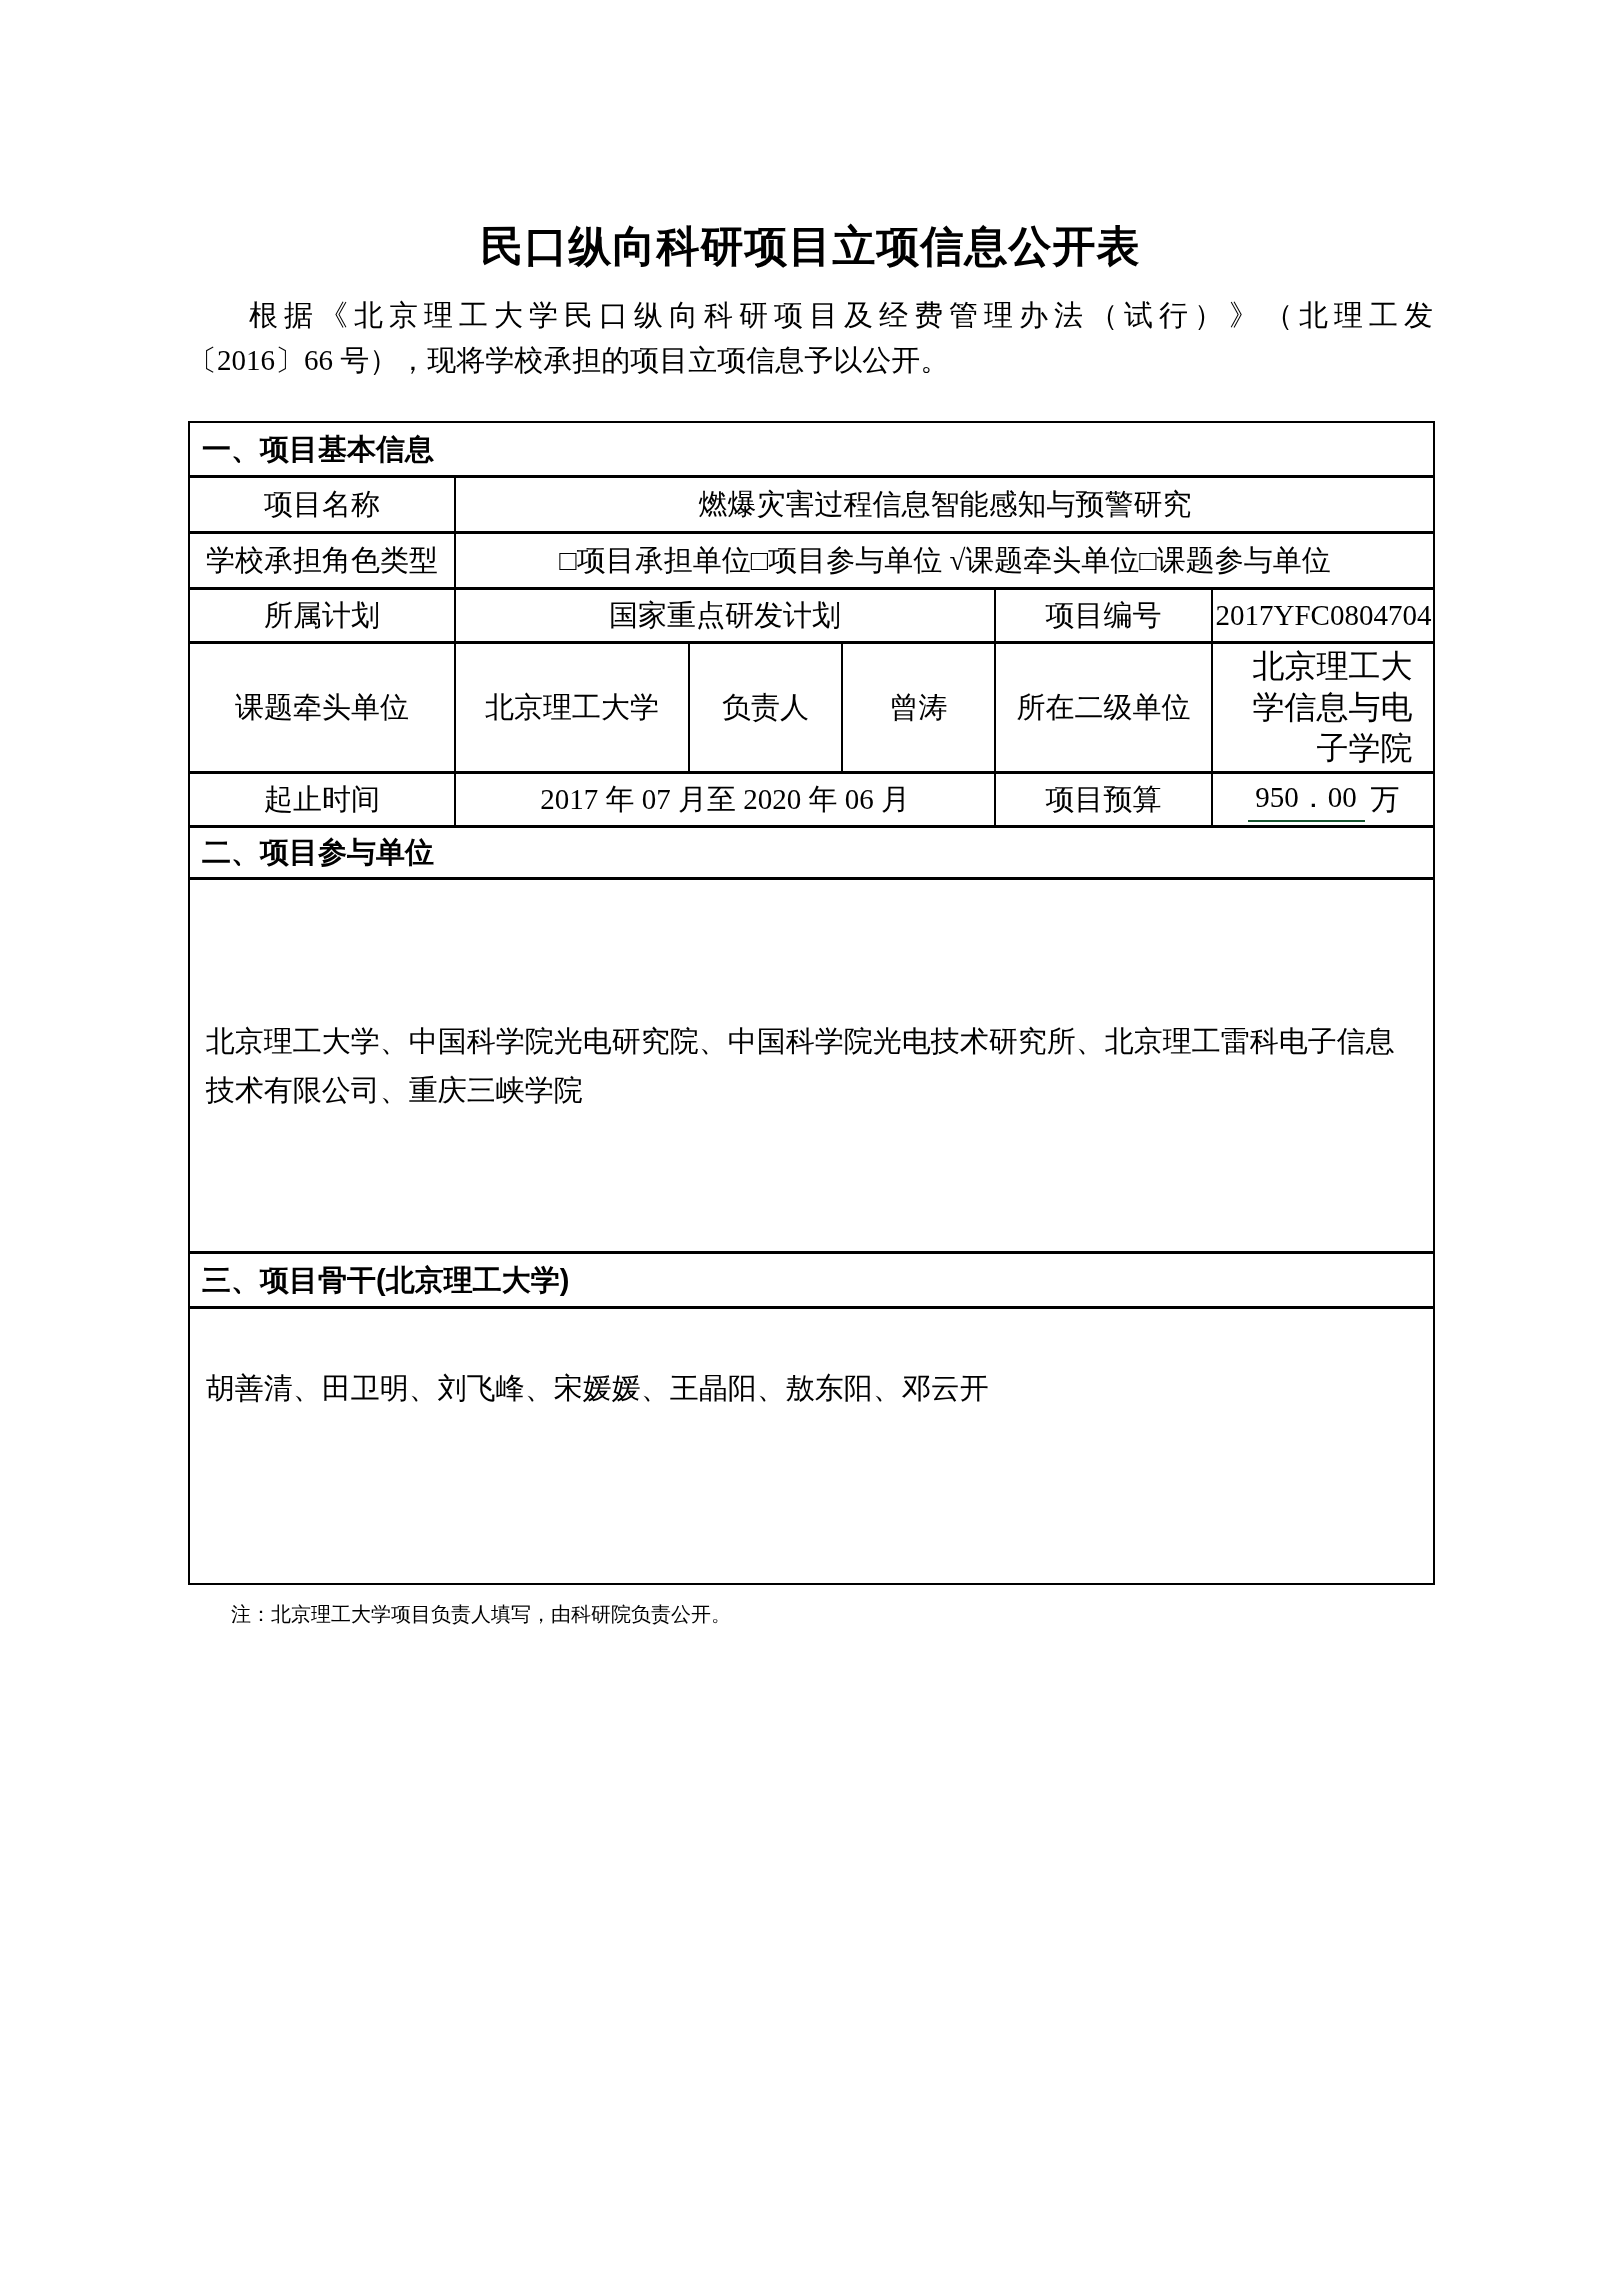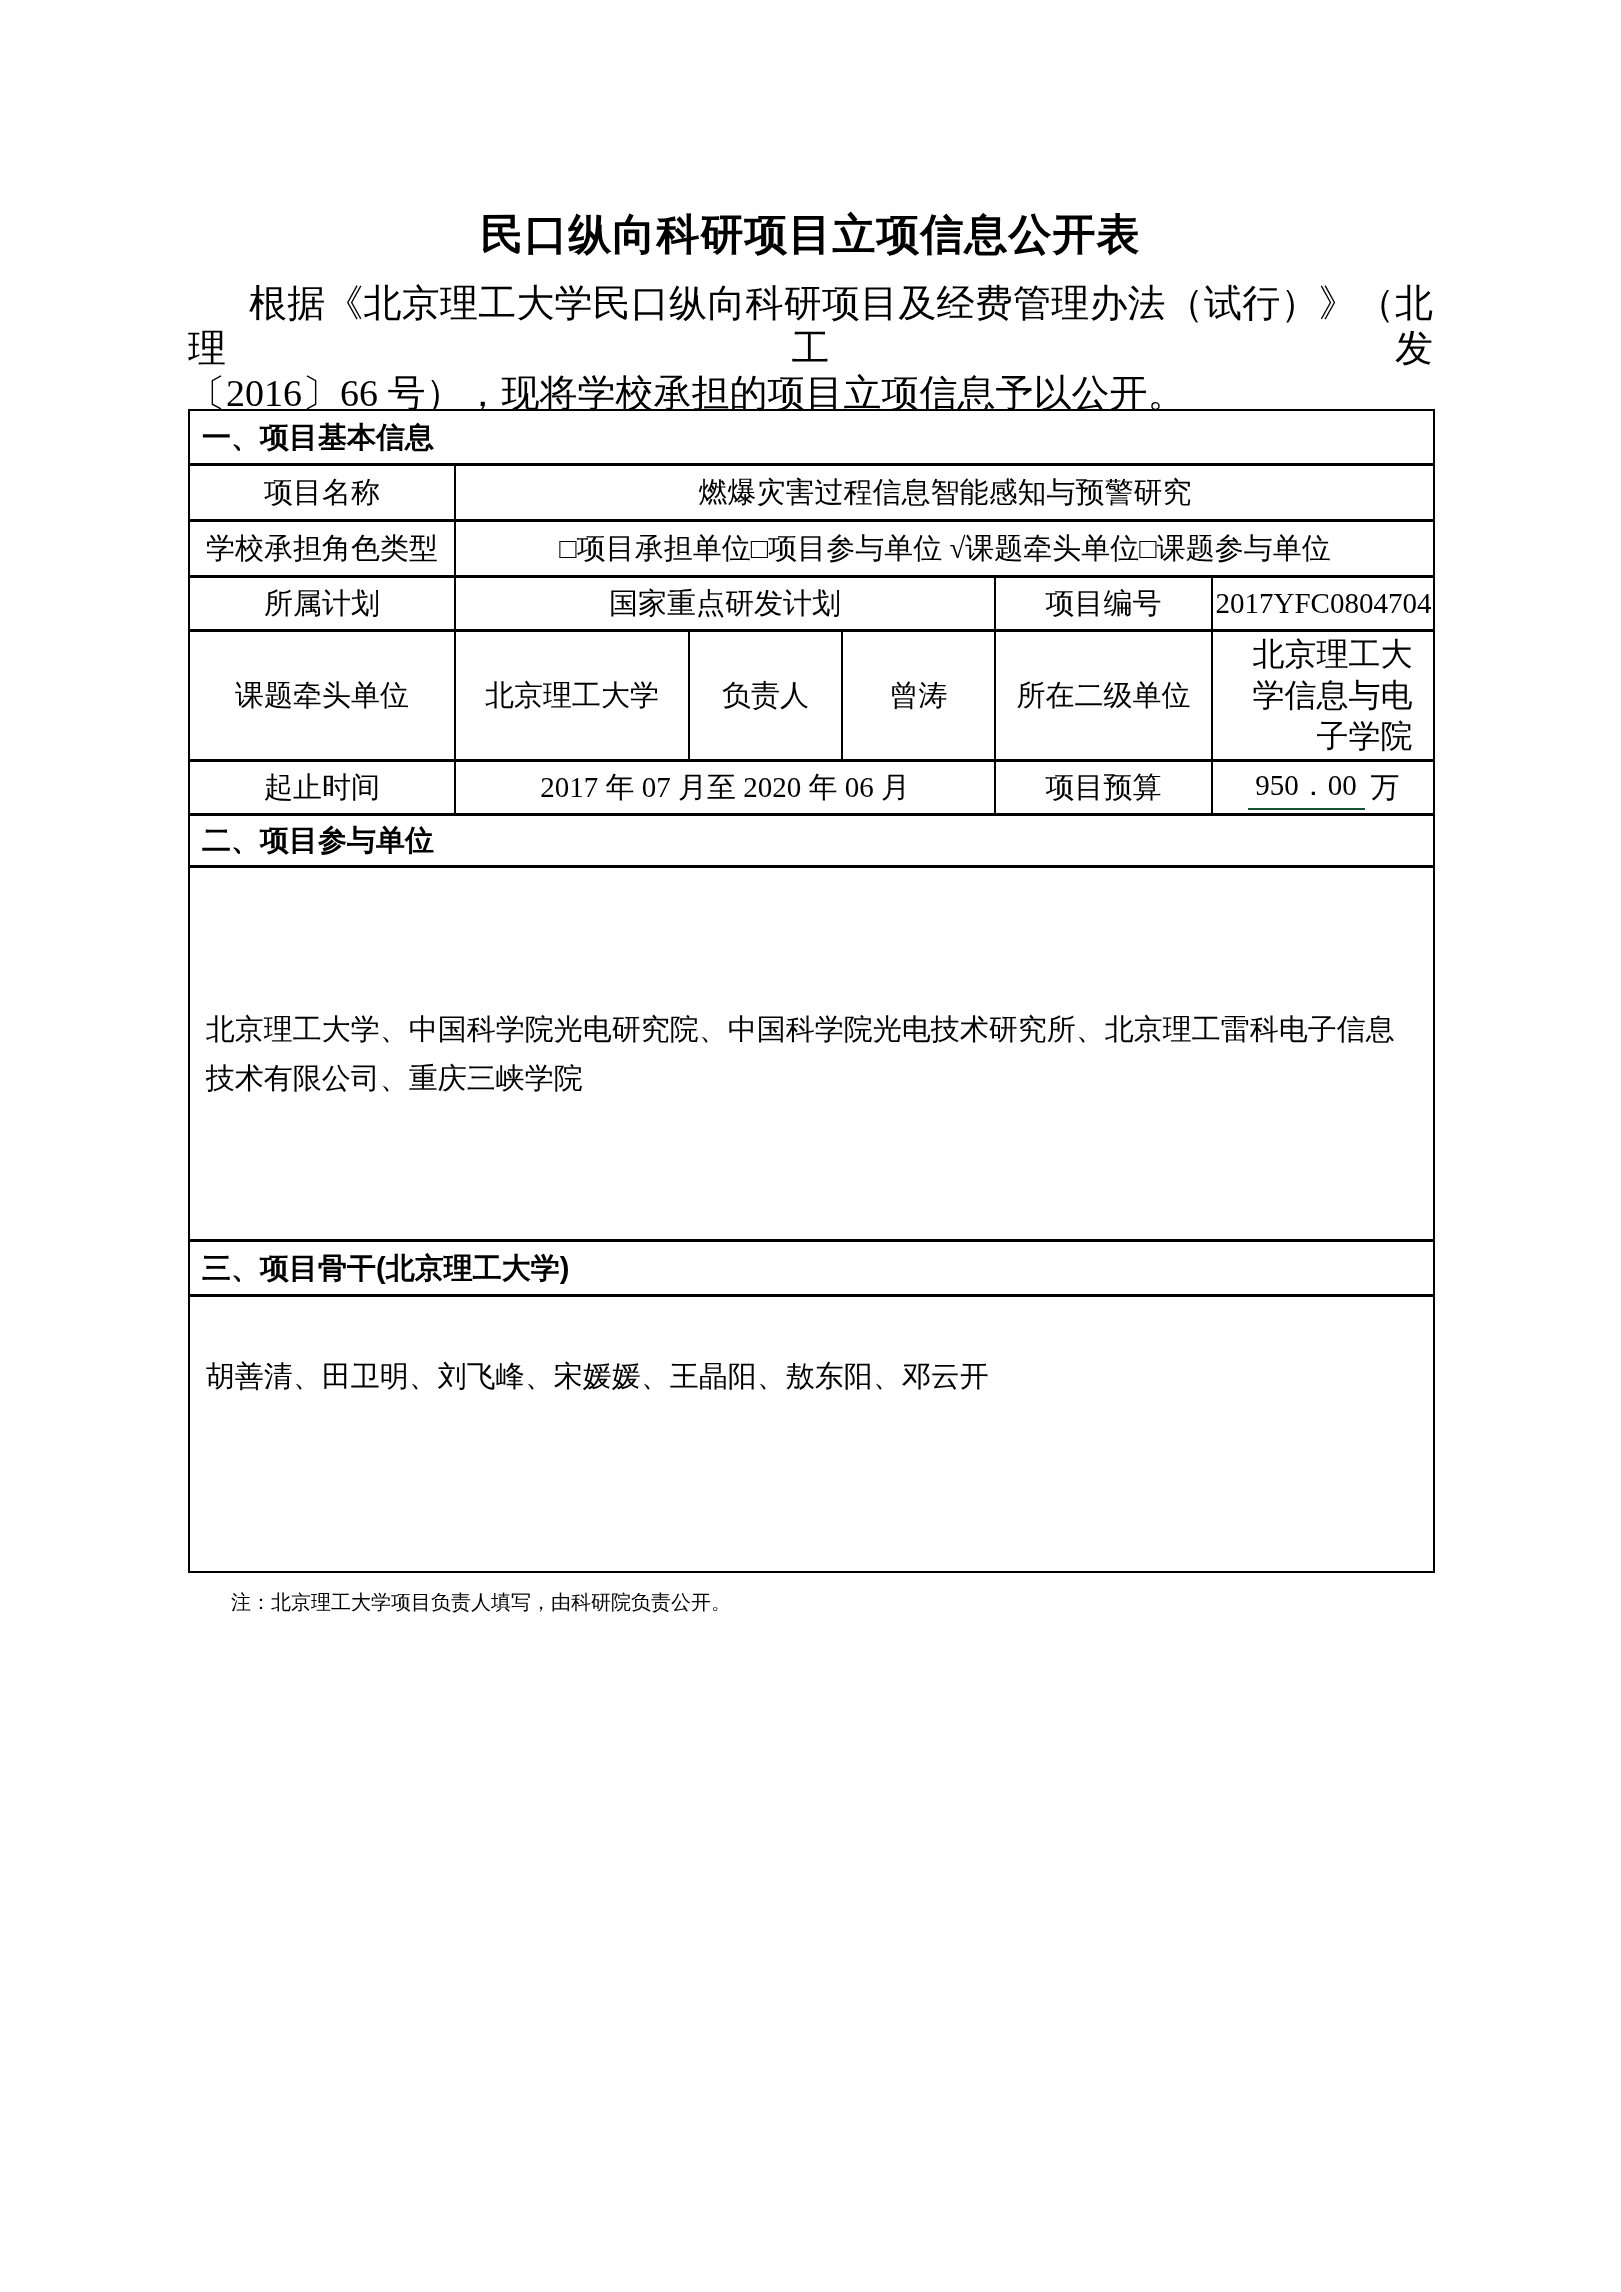--- a/index.html
+++ b/index.html
@@ -2,33 +2,33 @@
 <html lang="zh"><head>
 <meta charset="utf-8">
 <style>
   html,body{margin:0;padding:0;}
   body{
     width:1621px;height:2293px;
     background:#ffffff;color:#000;
     font-family:"Liberation Serif","DejaVu Serif",serif;
     overflow:hidden;position:relative;
   }
-  .page{position:relative;width:1621px;height:1842px;}
+  .page{position:relative;width:1621px;height:1842px;margin-top:12px;}
 
   .doc-title{
     padding-top:212px;
     text-align:center;
     font-size:43px;line-height:45px;
     font-weight:bold;
     font-family:"Liberation Serif","DejaVu Serif",serif;
     letter-spacing:1px;
   }
   .intro{
     margin:23.5px 188px 0 188px;
-    font-size:38px;line-height:45px;font-family:Liberation Serif, serif;
+    font-size:29px;line-height:45px;font-family:Liberation Serif, serif;
   }
   .intro .l1{
     text-indent:61px;
     text-align:justify;
     text-align-last:justify;
   }
   .intro .l2{text-align:left;}
 
   .info-table{
     position:absolute;left:188px;top:409px;

